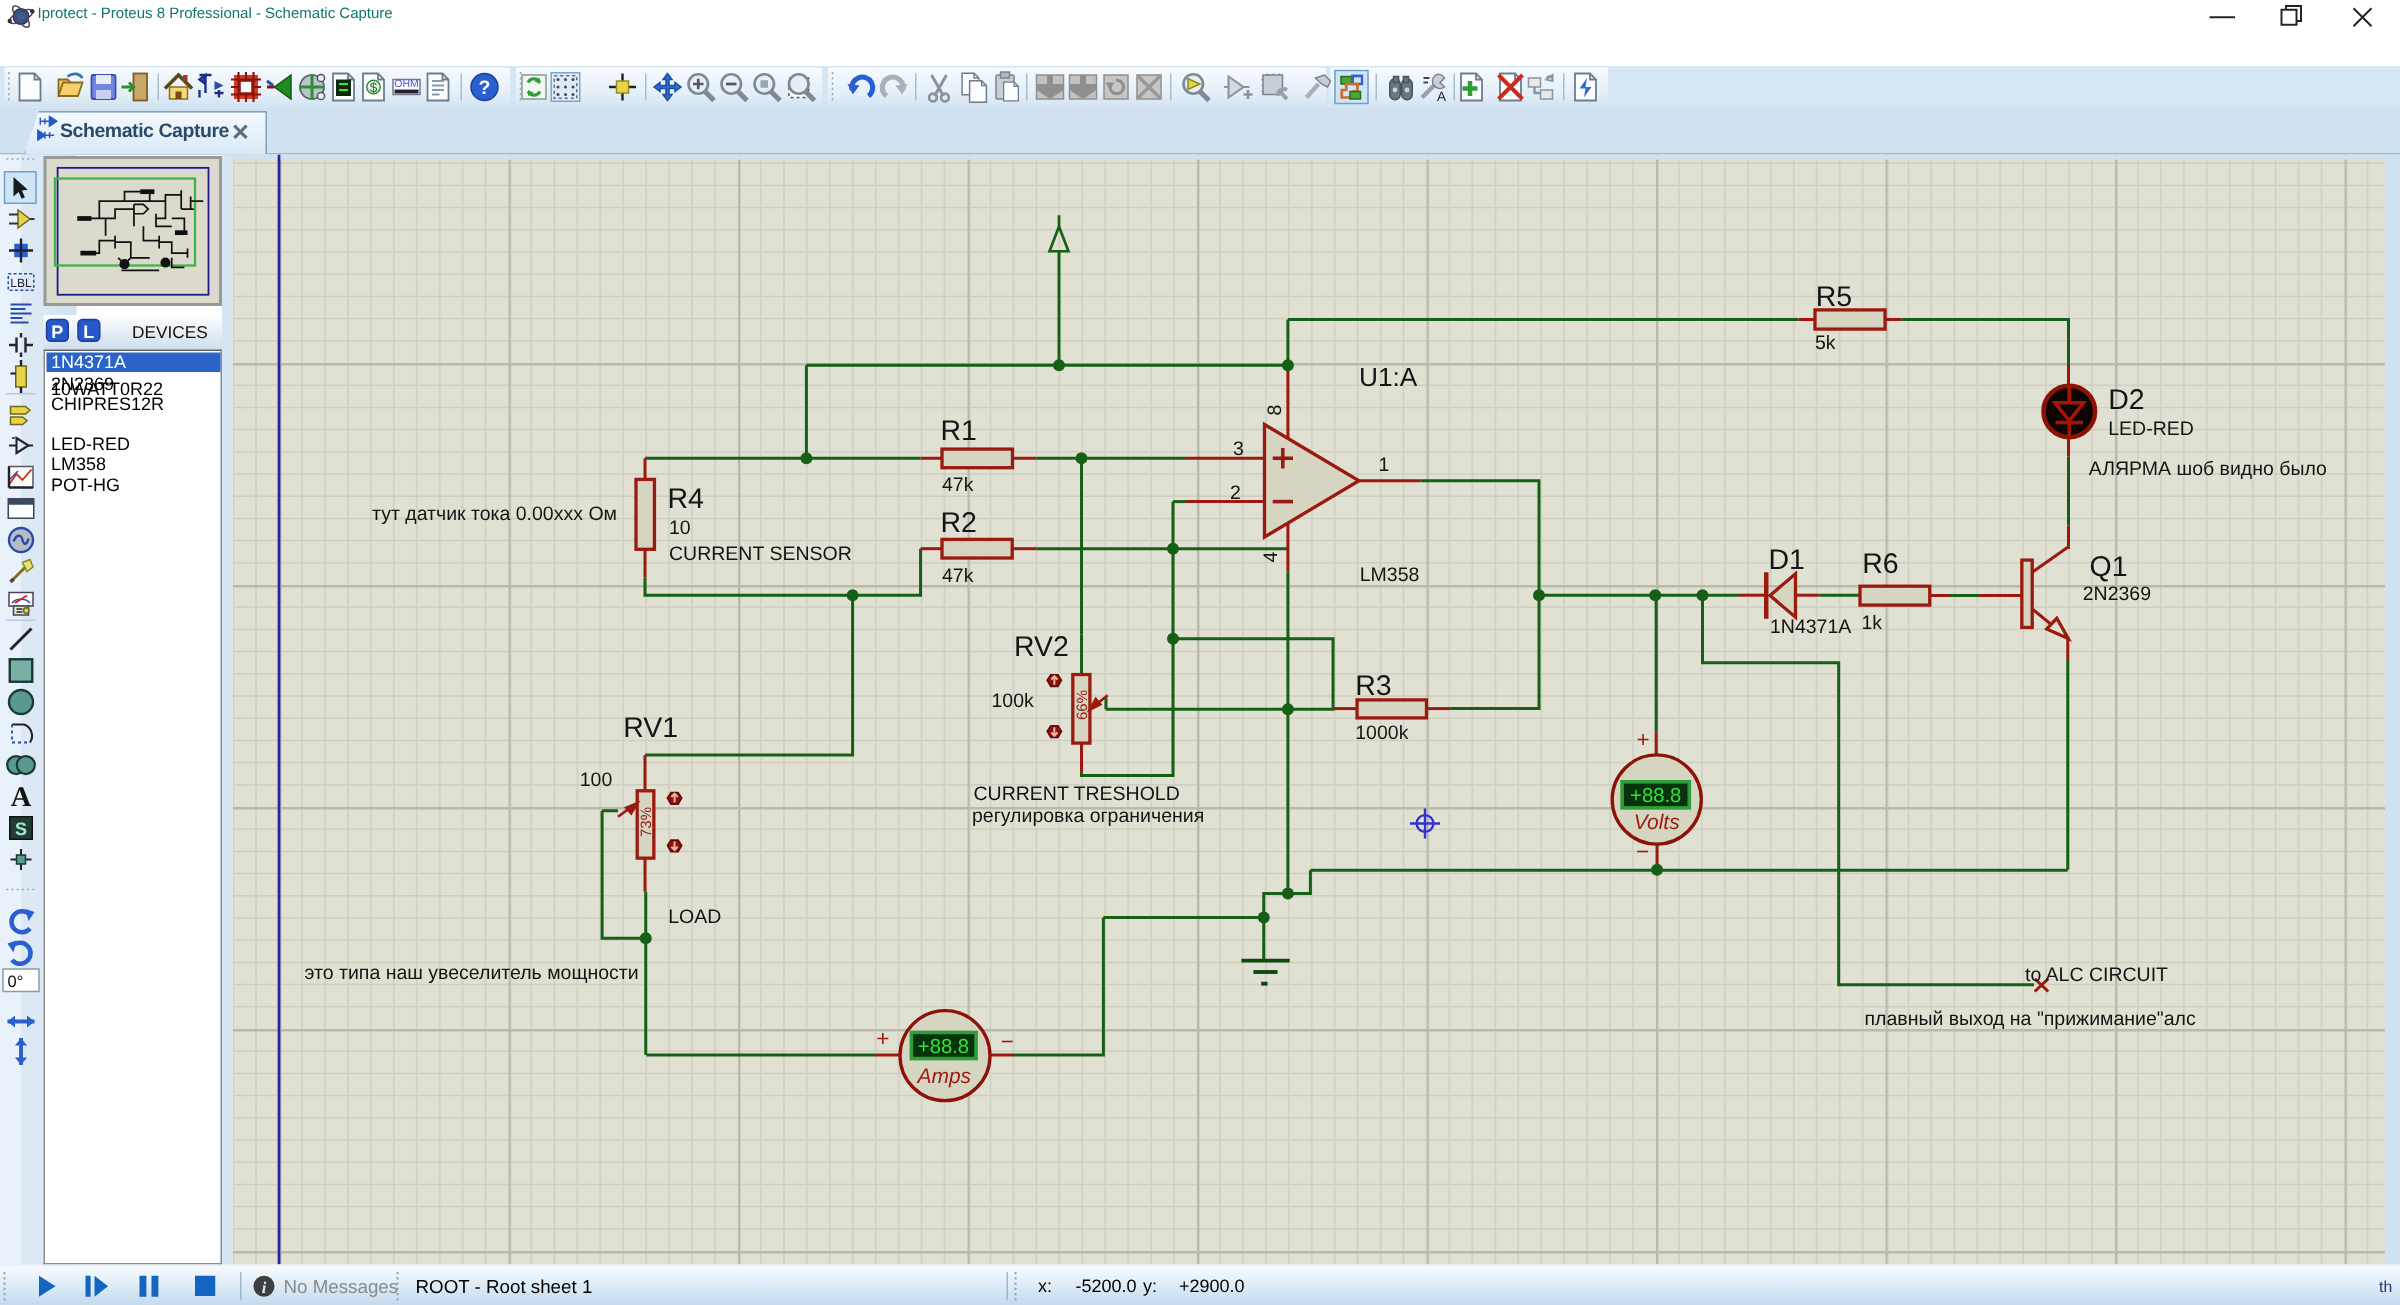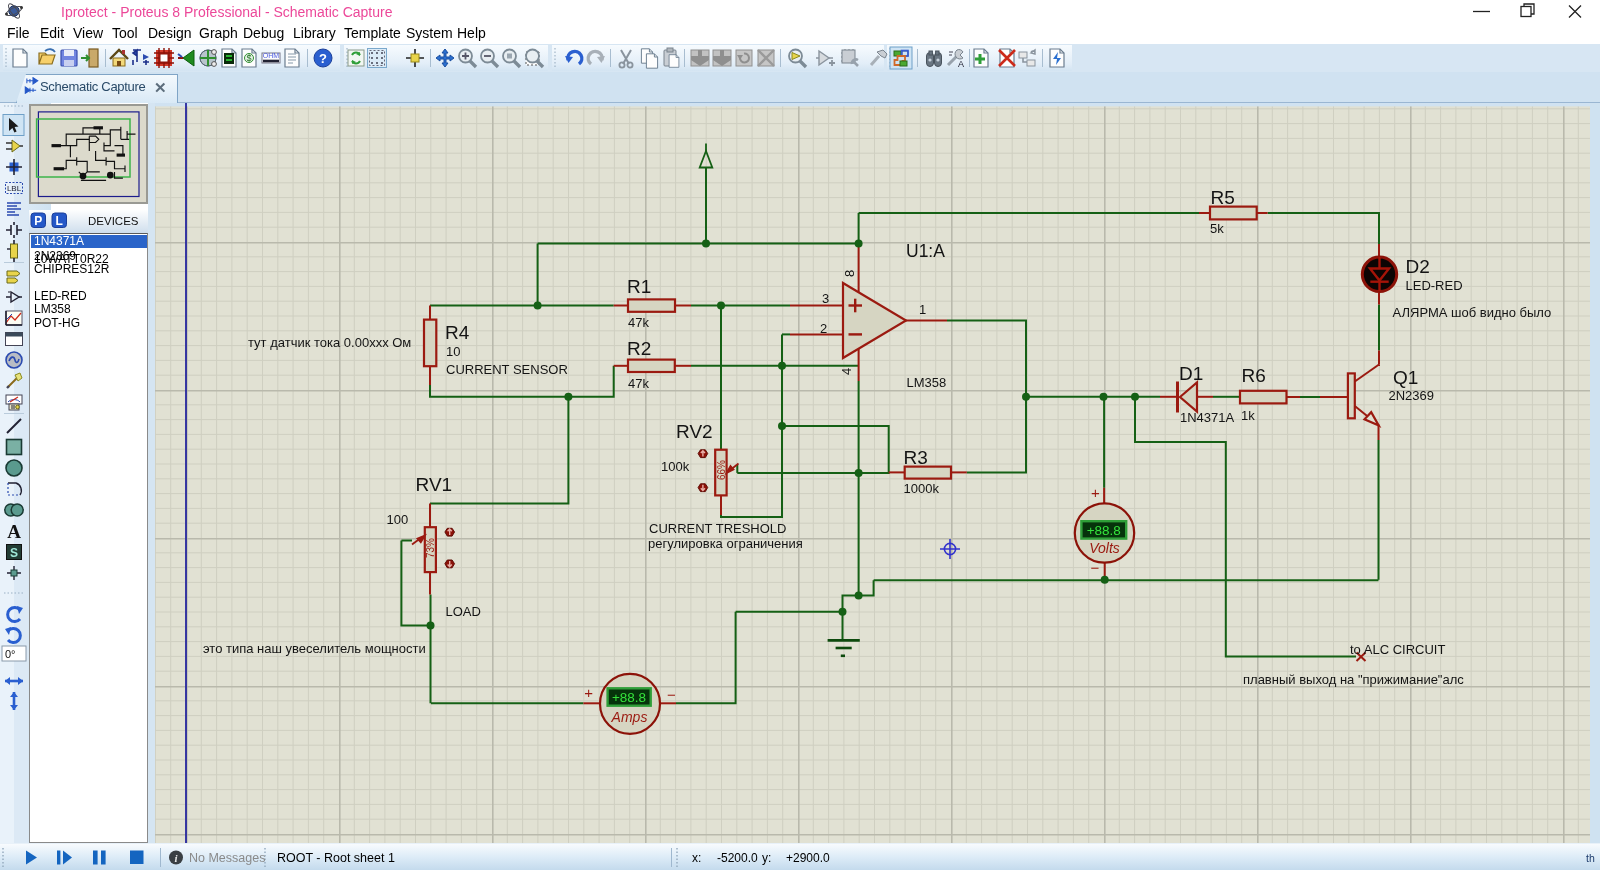--- a/index.html
+++ b/index.html
@@ -1,34 +1,34 @@
 <!DOCTYPE html>
 <html><head>
 <meta charset="utf-8">
 <style>
   * { margin:0; padding:0; box-sizing:border-box; }
   html,body { width:1600px; height:870px; overflow:hidden; font-family:"Liberation Sans",sans-serif; background:#fff; }
   #app { position:relative; width:1600px; height:870px; }
   .abs { position:absolute; }
   
   #titlebar { left:0; top:0; width:1600px; height:24px; background:#ffffff; }
-  #title-text { left:25px; top:4px; font-size:14px; color:#ec4899;margin-left:36px; }
+  #title-text { left:25px; top:4px; font-size:10px; color:#0f766e; }
   
   #menubar { left:0; top:24px; width:1600px; height:20px; background:#ffffff; font-size:14px; color:#000; }
   #menubar span { position:absolute; top:1px; }
   
   #toolbar { left:0; top:44px; width:1600px; height:28px;
      background:linear-gradient(#f2f7fc,#dfecf7 60%,#d3e5f3); border-bottom:1px solid #c8daea;}
   
   #tabbar { left:0; top:72px; width:1600px; height:31px; background:#d0e2f1; border-bottom:1px solid #9ab6d2; }
   #tab { position:absolute; left:16px; top:2px; width:162px; height:29px;
      background:linear-gradient(#f4f9fd,#d9e9f6); border:1px solid #7fa4c6; border-bottom:none;
      clip-path:polygon(10px 0, 100% 0, 100% 100%, 0 100%); }
   #tab-icon { left:23px; top:77px; }
-  #tab-label { position:absolute; left:40px; top:79px; font-size:13px; font-weight:normal; color:#2a4a68; letter-spacing:-0.3px; }
+  #tab-label { position:absolute; left:40px; top:79px; font-size:13px; font-weight:bold; color:#2a4a68; letter-spacing:-0.3px; }
   #tab-x { position:absolute; left:154px; top:79px; font-size:15px; font-weight:bold; color:#5d6d7c; }
   
   #leftstrip { left:0; top:103px; width:51px; height:740px; background:linear-gradient(90deg,#e8f1f9,#cfe2f1); }
   #preview { left:29px; top:104px; width:119px; height:100px; background:#dcdacc; border:2px solid #9a9a94; }
   #pheader { left:29px; top:210px; width:119px; height:23px; background:linear-gradient(#fdfefe,#cfdeed); }
   #plist { left:29px; top:233px; width:119px; height:610px; background:#ffffff; border:1px solid #8a8a8a; border-top:1px solid #5a5a5a; }
   .litem { position:absolute; left:4px; font-size:12px; color:#000; }
   #lsel { position:absolute; left:1px; top:1px; width:116px; height:12.5px; background:#2a64c9; color:#fff; font-size:12px; padding-left:3px; line-height:12px; }
   
   #gutter { left:148px; top:103px; width:7px; height:740px; background:#d5e5f2; }
@@ -53,33 +53,20 @@
     </g>
     <g stroke="#222" stroke-width="1.3" fill="none">
       <path d="M1473 11.5H1490"></path>
       <rect x="1521" y="6.5" width="10" height="10"></rect>
       <path d="M1524 6.5V4H1534V14H1531"></path>
       <path d="M1569 5.5L1581 17.5M1581 5.5L1569 17.5"></path>
     </g>
   </svg>
   </div>
   <div class="abs" id="title-text">Iprotect - Proteus 8 Professional - Schematic Capture</div>
-  <div class="abs" id="menubar">
-    <span style="left:7px">File</span>
-      <span style="left:40px">Edit</span>
-      <span style="left:73px">View</span>
-    <span style="left:112px">Tool</span>
-      <span style="left:148px">Design</span>
-      <span style="left:199px">Graph</span>
-    <span style="left:243px">Debug</span>
-      <span style="left:293px">Library</span>
-      <span style="left:344px">Template</span>
-    <span style="left:406px">System</span>
-      <span style="left:457px">Help</span>
-  </div>
   <div class="abs" id="toolbar">
   <svg width="1600" height="28" viewBox="0 0 1600 28">
     <defs>
       <linearGradient id="tgrad" x1="0" y1="0" x2="0" y2="1">
         <stop offset="0" stop-color="#f7fbfe"></stop>
             <stop offset="0.7" stop-color="#e3eef8"></stop>
             <stop offset="1" stop-color="#d3e4f2"></stop>
       </linearGradient>
       <g id="doc">
             <path d="M-7 -9H3L7 -5V9H-7Z" fill="#fdfdfd" stroke="#6b7d8f" stroke-width="1.2"></path>

